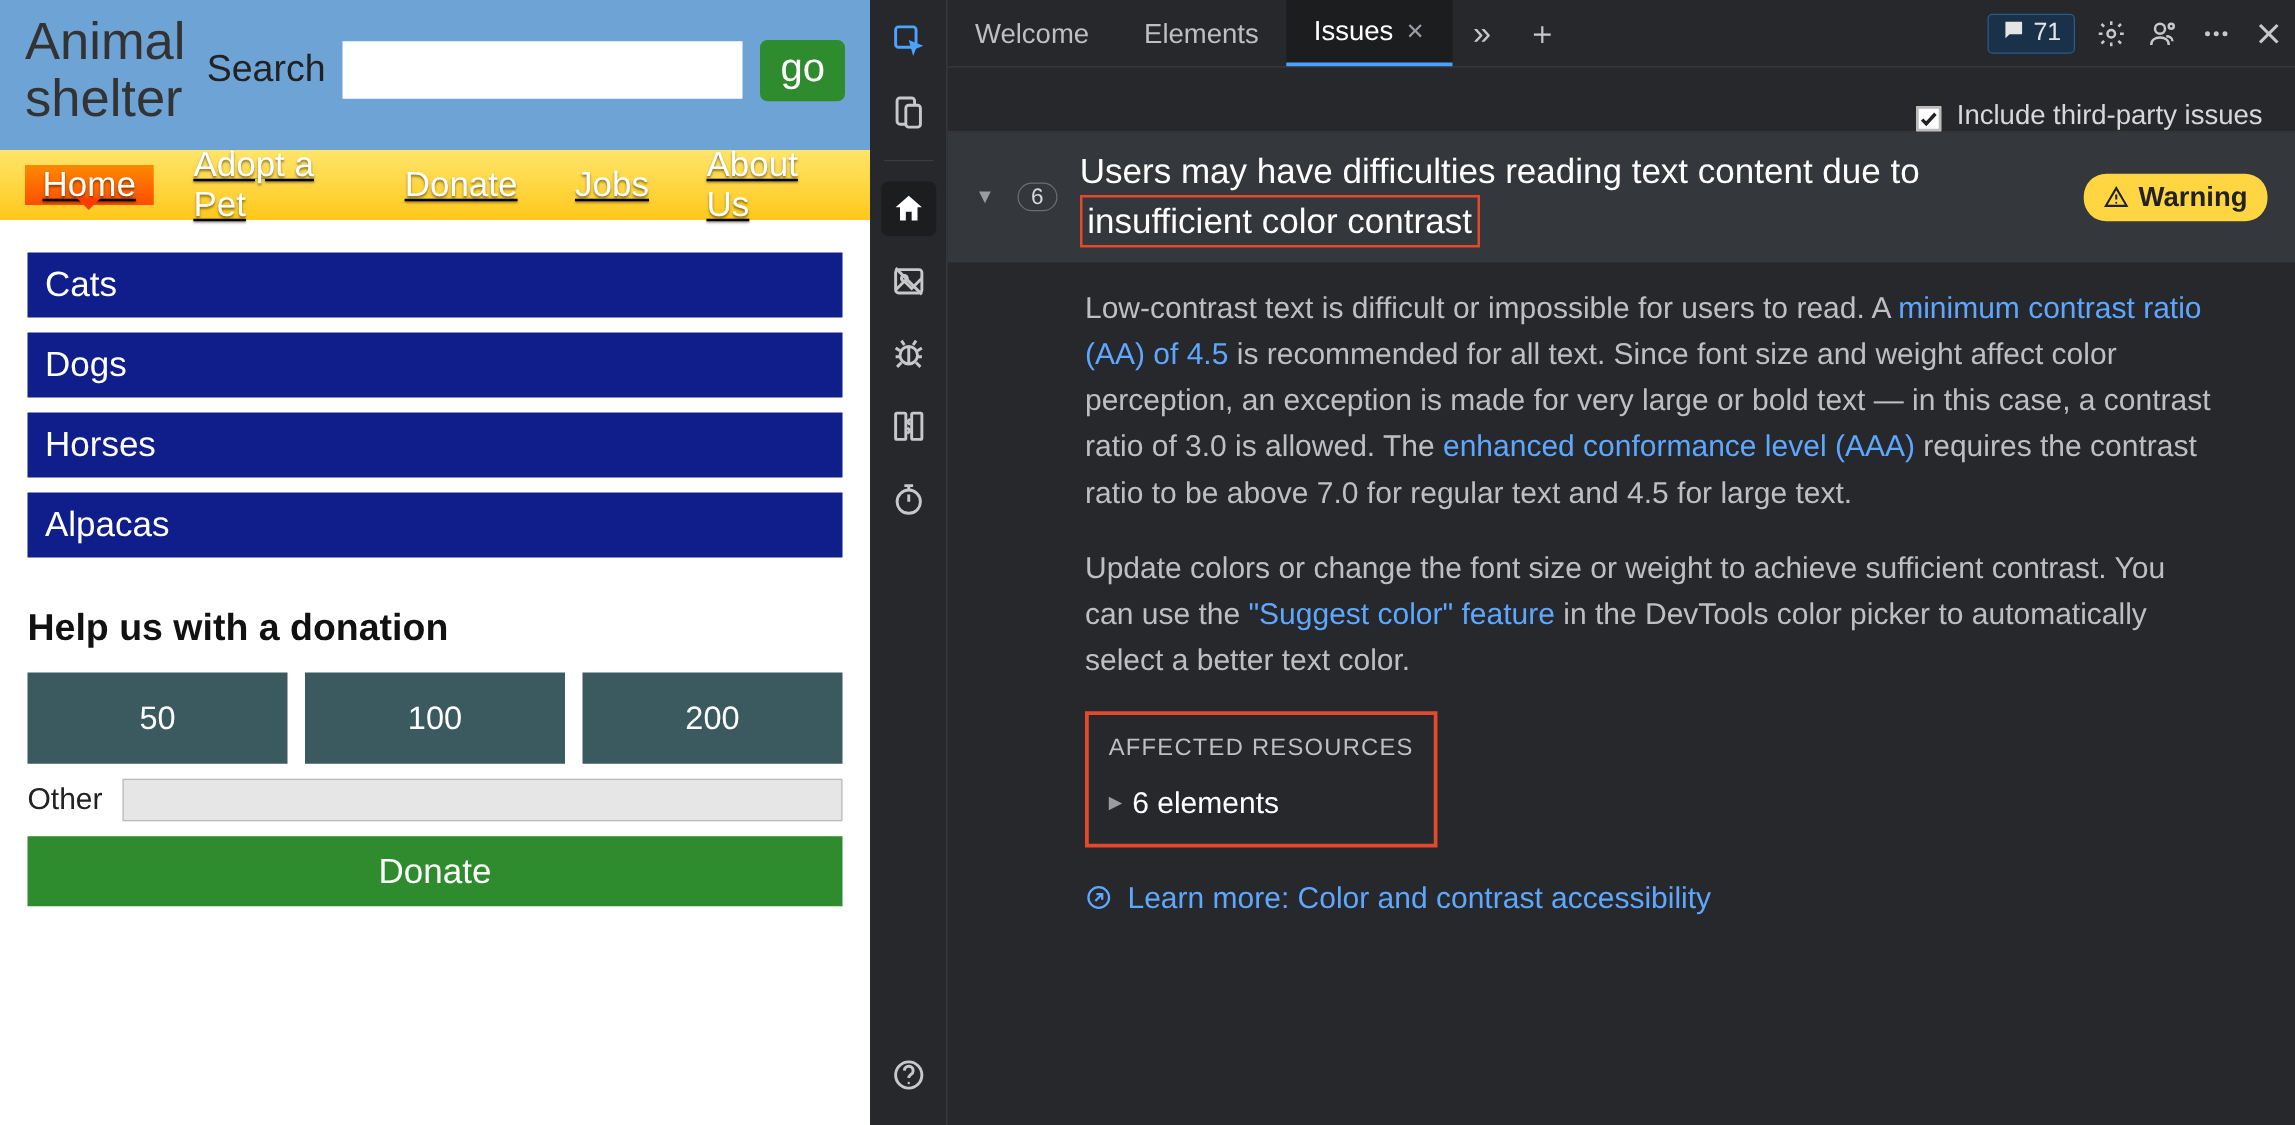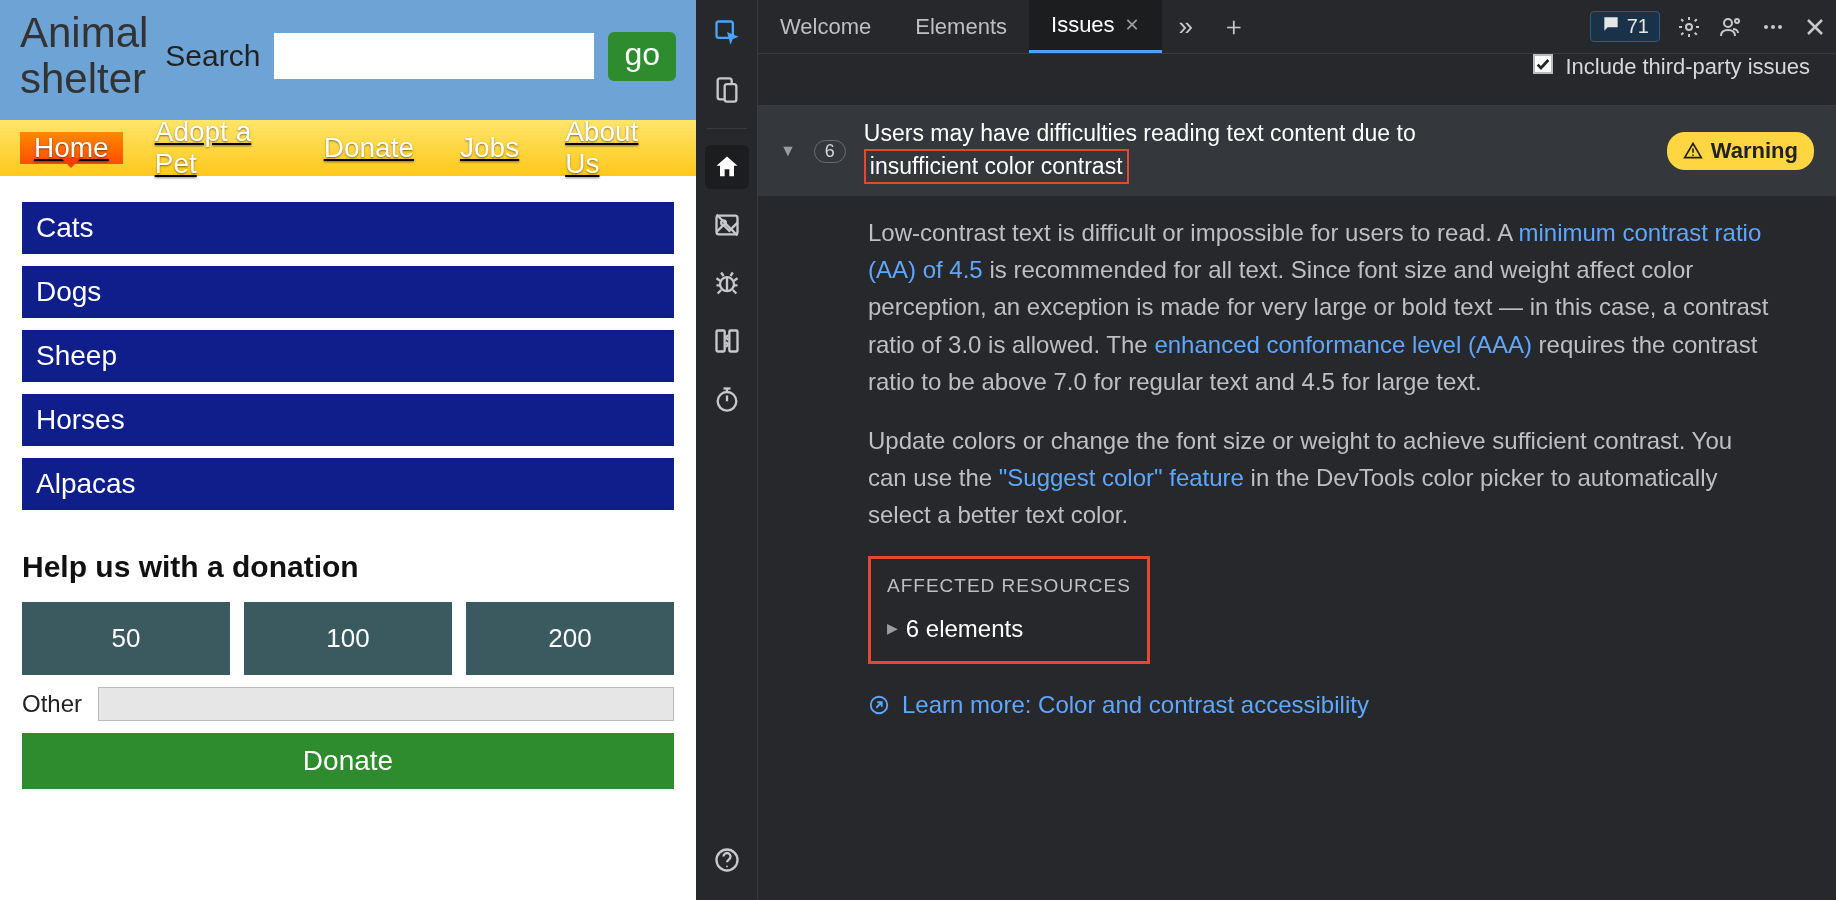--- a/index.html
+++ b/index.html
@@ -38,27 +38,27 @@
     .dev-main { flex: 1; display: flex; flex-direction: column; }
     .tabbar { height: 54px; display: flex; align-items: stretch; border-bottom: 1px solid #3a3b3e; }
     .tab { display: flex; align-items: center; padding: 0 22px; font-size: 22px; color: #bdbfc2; cursor: pointer; gap: 10px; }
     .tab.active { background: #1c1d1f; color: #fff; border-bottom: 3px solid #4aa3ff; }
     .tab-close { font-size: 18px; color: #9a9c9f; }
     .tab-overflow, .tab-plus { width: 48px; display: flex; align-items: center; justify-content: center; font-size: 26px; color: #c7c8ca; cursor: pointer; }
     .tabbar-spacer { flex: 1; }
     .badge-blue { display: flex; align-items: center; gap: 6px; background: #19324a; border: 1px solid #2b5a87; border-radius: 4px; padding: 2px 10px; color: #e5e5e5; font-size: 20px; margin: auto 8px; cursor: pointer; }
     .tabbar-icon { width: 42px; display: flex; align-items: center; justify-content: center; color: #c7c8ca; cursor: pointer; }
     .tabbar-icon svg { width: 24px; height: 24px; }
-    .filterbar { height: 52px; display: flex; align-items: flex-start; justify-content: flex-end; padding-right: 26px; gap: 12px; border-bottom: 1px solid #3a3b3e; font-size: 22px; }
+    .filterbar { height: 52px; display: flex; align-items: flex-end; justify-content: flex-end; padding-right: 26px; gap: 12px; border-bottom: 1px solid #3a3b3e; font-size: 22px; }
     .checkbox { width: 20px; height: 20px; border: 2px solid #bbb; display: inline-flex; align-items: center; justify-content: center; background: #fff; color: #222; cursor: pointer; }
     .checkbox svg { width: 16px; height: 16px; }
     .issue-header { display: flex; align-items: center; padding: 12px 22px; background: #34373b; gap: 18px; }
     .disclosure { color: #9a9c9f; font-size: 16px; cursor: pointer; }
     .count-pill { border: 1px solid #6b6d70; border-radius: 12px; padding: 0 10px; font-size: 18px; color: #d7d8da; }
-    .issue-title { flex: 1; font-size: 23px; color: #fff; line-height: 1.35; }
+    .issue-title { flex: 1; font-size: 28px; color: #fff; line-height: 1.35; }
     .highlight-box { border: 2px solid #e2492f; padding: 0 4px; display: inline-block; }
     .warn-pill { background: #ffd642; color: #222; border-radius: 18px; padding: 6px 16px; font-size: 22px; display: flex; align-items: center; gap: 8px; font-weight: bold; }
     .warn-pill svg { width: 20px; height: 20px; }
     .issue-body { padding: 18px 60px 20px 110px; font-size: 24px; line-height: 1.55; color: #bdbfc2; }
     .issue-body a { color: #5ea7ff; text-decoration: none; cursor: pointer; }
     .issue-body p { margin-bottom: 22px; }
     .affected-box { border: 3px solid #e2492f; padding: 12px 16px 14px 16px; display: inline-block; }
     .affected-title { font-size: 19px; letter-spacing: 1px; text-transform: uppercase; color: #bdbfc2; }
     .affected-row { margin-top: 10px; font-size: 24px; color: #fff; display: flex; align-items: center; gap: 8px; cursor: pointer; }
     .tri-right { color: #9a9c9f; font-size: 14px; }
@@ -82,21 +82,20 @@
     <div class="nav-item active">Home</div>
     <div class="nav-item">Adopt a Pet</div>
     <div class="nav-item">Donate</div>
     <div class="nav-item">Jobs</div>
     <div class="nav-item">About Us</div>
   </div>
   <div class="main">
     <div class="cat-list">
       <div class="cat-item">Cats</div>
       <div class="cat-item">Dogs</div>
-      <div class="cat-item">Sheep</div>
       <div class="cat-item">Horses</div>
       <div class="cat-item">Alpacas</div>
     </div>
     <div class="donate-head">Help us with a donation</div>
     <div class="amount-row">
       <div class="amount-btn">50</div>
       <div class="amount-btn">100</div>
       <div class="amount-btn">200</div>
     </div>
     <div class="other-row">

